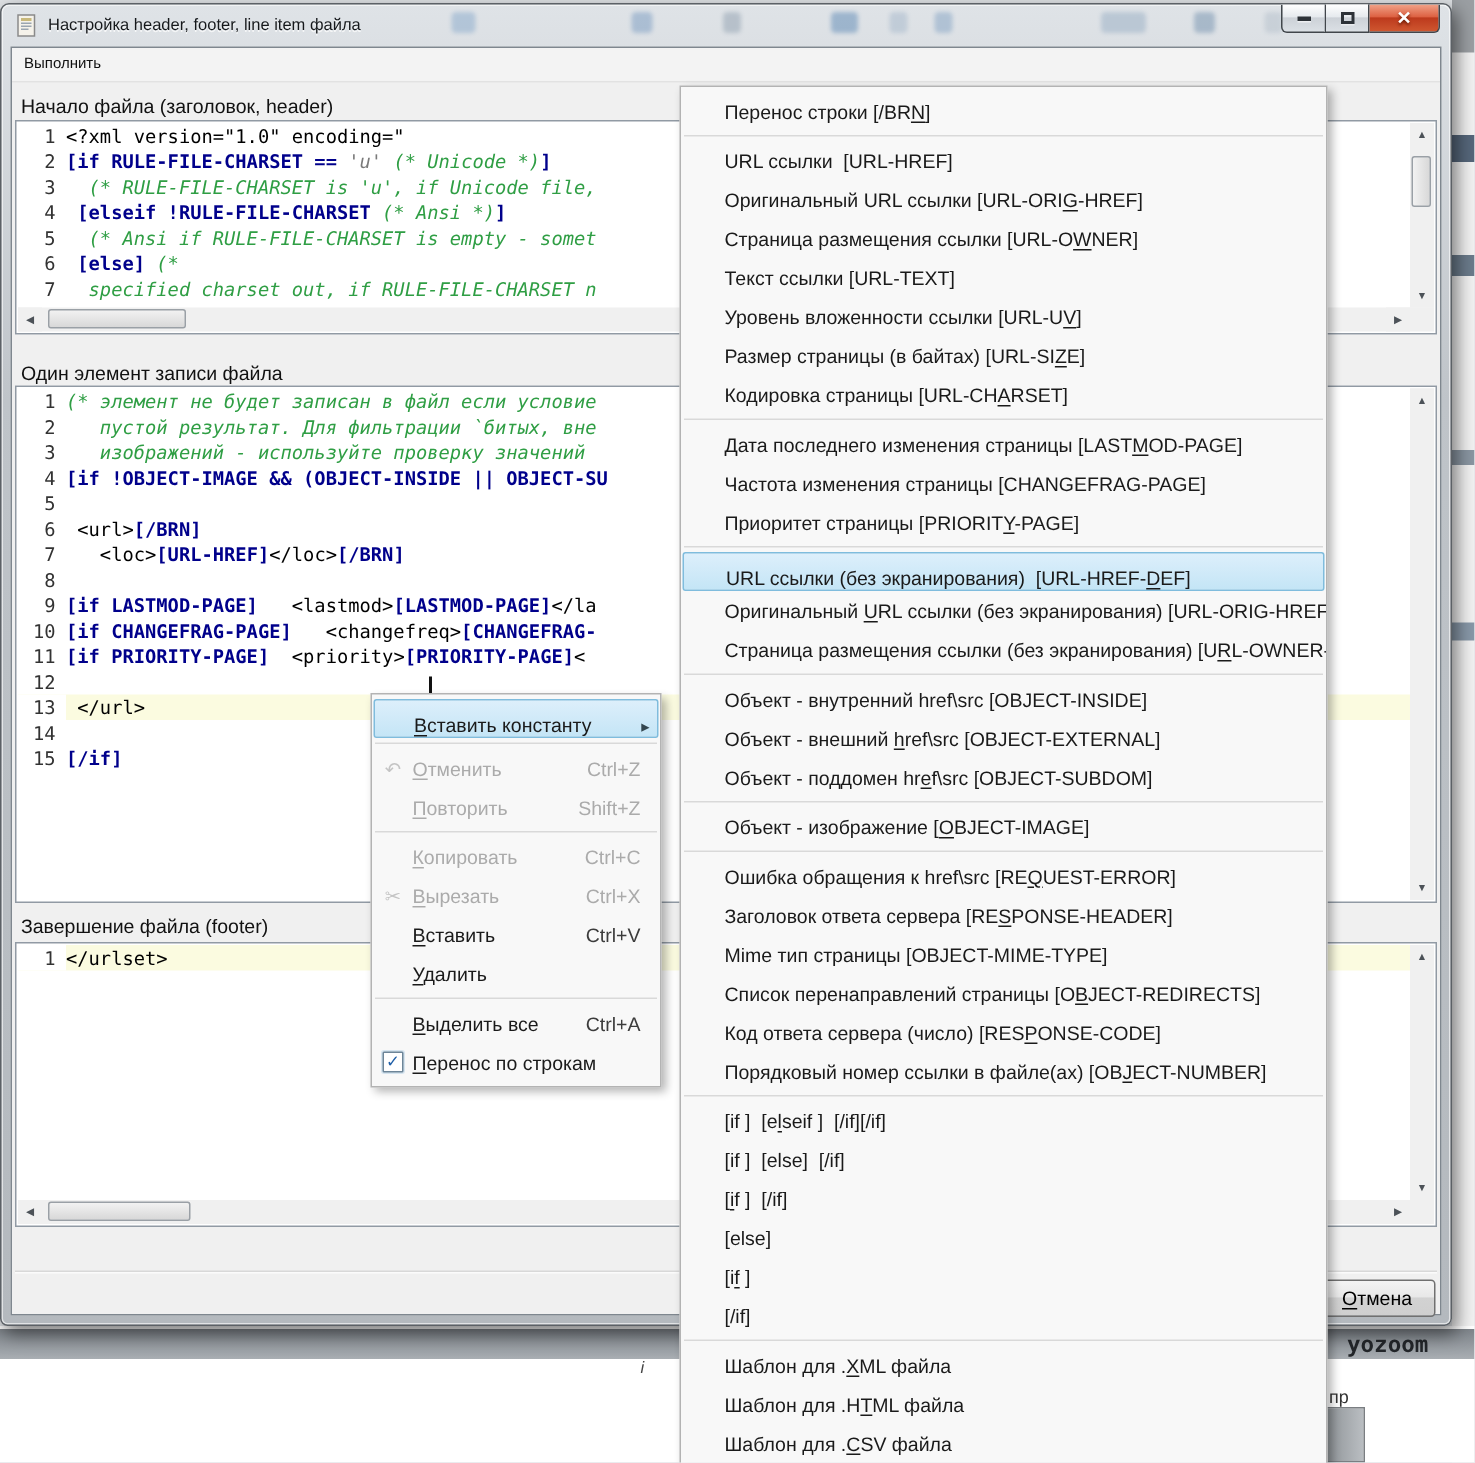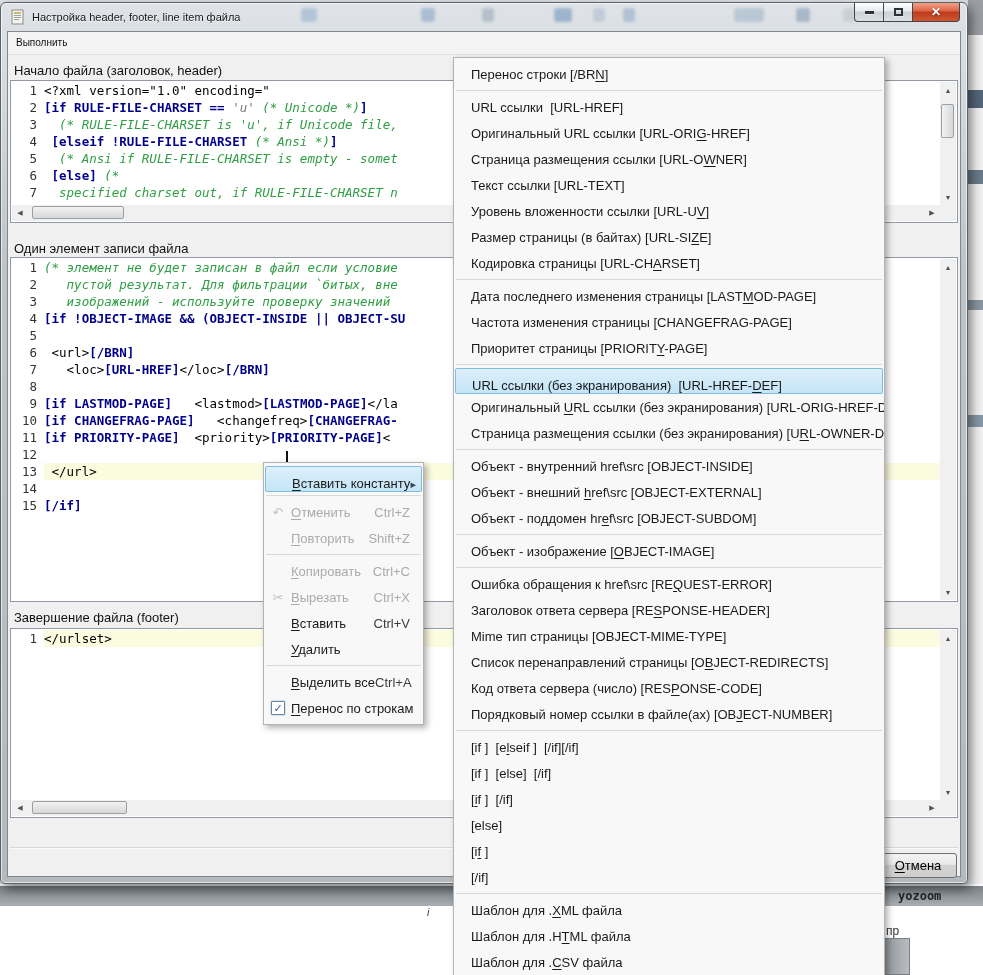--- a/index.html
+++ b/index.html
@@ -6,21 +6,21 @@
   html,body { width:983px; height:975px; overflow:hidden; background:#dfe2e5; font-family:"Liberation Sans",sans-serif; }
   .stage { position:relative; width:983px; height:975px; overflow:hidden; }
 
   
   .bg-right { position:absolute; left:968px; top:0; width:15px; height:975px; background:#f2f2f2; }
   .bg-right .frag { position:absolute; left:0; width:15px; }
   .bg-bottom { position:absolute; left:0; top:884px; width:983px; height:91px; background:#ffffff; }
   .bg-code-strip { position:absolute; left:0; top:2px; width:983px; height:20px;
     background:linear-gradient(#7e848a,#a9aeb3); overflow:hidden;
     font-family:"DejaVu Sans Mono",monospace; font-size:12.5px; font-weight:bold; line-height:20px; white-space:pre; }
-  .bg-yozoom { position:absolute; left:898px; top:0; color:#23262a; font-family:"DejaVu Sans Mono",monospace; font-size:12px; font-weight:bold; line-height:20px;}
+  .bg-yozoom { position:absolute; left:898px; top:0; color:#23262a; font-family:"DejaVu Sans Mono",monospace; font-size:15px; font-weight:bold; line-height:20px;}
   .bg-i { position:absolute; left:427px; top:22px; font-size:11px; color:#444; font-style:italic;}
   .bg-pr { position:absolute; left:886px; top:40px; font-size:12px; color:#333; }
   .bg-scroll-block { position:absolute; left:884px; top:54px; width:26px; height:37px;
     background:linear-gradient(90deg,#8f9498,#babec2); border:1px solid #7a7e82; }
 
   
   .dialog { position:absolute; left:0; top:2px; width:968px; height:882px;
     background:linear-gradient(#dfe3e7,#bfc4c9 30%,#b4b9be); border:1px solid #5c6166;
     border-radius:6px 6px 5px 5px;
     box-shadow: inset 0 0 0 1px rgba(255,255,255,.6), 3px 5px 12px rgba(0,0,0,.5); }
@@ -67,25 +67,25 @@
 
   .bottom-sep { position:absolute; left:2px; right:2px; top:815px; border-top:1px solid #d8d8d8; border-bottom:1px solid #fbfbfb; }
   .btn-cancel { position:absolute; right:3px; top:821px; width:78px; height:25px;
     font-family:"Liberation Sans",sans-serif; font-size:13px; color:#000;
     background:linear-gradient(#f4f4f4,#e8e8e8 45%,#d2d2d2 50%,#cfcfcf); border:1px solid #707070; border-radius:3px; }
 
   .caret { position:absolute; left:286px; top:451px; width:2px; height:11px; background:#111; z-index:4; }
 
   
   .menu { position:absolute; background:#f8f8f8; border:1px solid #b3b3b3; box-shadow:3px 3px 6px rgba(0,0,0,.3); padding:3px 0; z-index:6; }
-  .context-menu { left:263px; top:462px; width:161px; }
+  .context-menu { left:247px; top:462px; width:194px; }
   .submenu { left:453px; top:57px; width:432px; height:940px; z-index:7; overflow:hidden; }
   .menu-item { position:relative; height:26px; display:flex; align-items:center; font-size:13px; color:#1a1a1a; margin:0 1px; }
   .menu-item .mi-icon { flex:0 0 26px; text-align:center; font-size:13px; color:#c4c4c4; }
-  .submenu .menu-item { padding-left:16px; }
+  .submenu .menu-item { padding-left:28px; }
   .menu-item .mi-label { white-space:pre; }
   .menu-item .mi-shortcut { margin-left:auto; padding-right:12px; color:#3c3c3c; }
   .menu-item.disabled .mi-label, .menu-item.disabled .mi-shortcut { color:#ababab; }
   .menu-item.selected { background:linear-gradient(#ddeffb,#c4e5f6); border:1px solid #7fbcdd; border-radius:2px;align-items:flex-end; }
   .menu-item .mi-arrow { position:absolute; right:5px; font-size:11px; color:#33464f; }
   .menu-sep { height:1px; background:#d9d9d9; margin:3px 2px; }
   .mi-icon.checked { flex:0 0 auto; width:14px; height:14px; margin-left:6px; margin-right:6px;
     border:1px solid #6d8598; background:#fff; color:#1f5fa8; font-size:11px; line-height:13px;
     text-align:center; border-radius:1px; box-shadow:0 0 0 1px #d6e4ef; }
   u { text-underline-offset:2px; }

